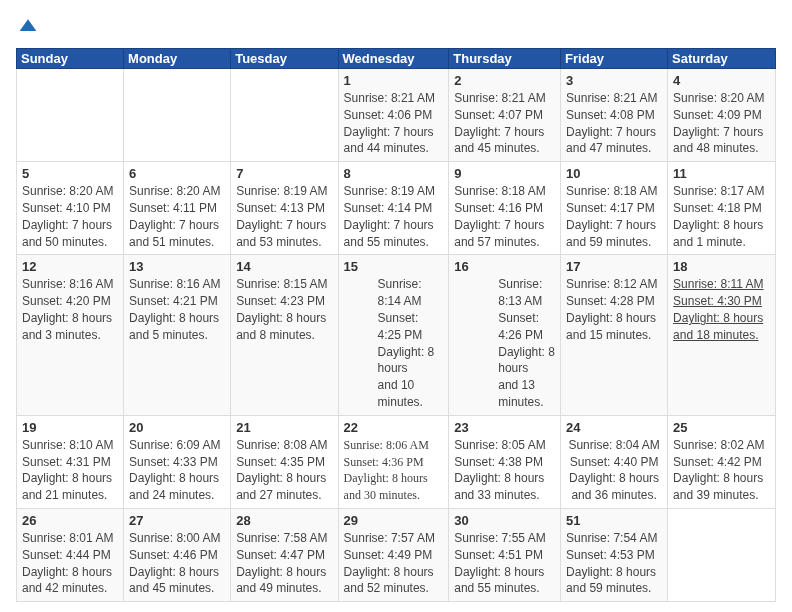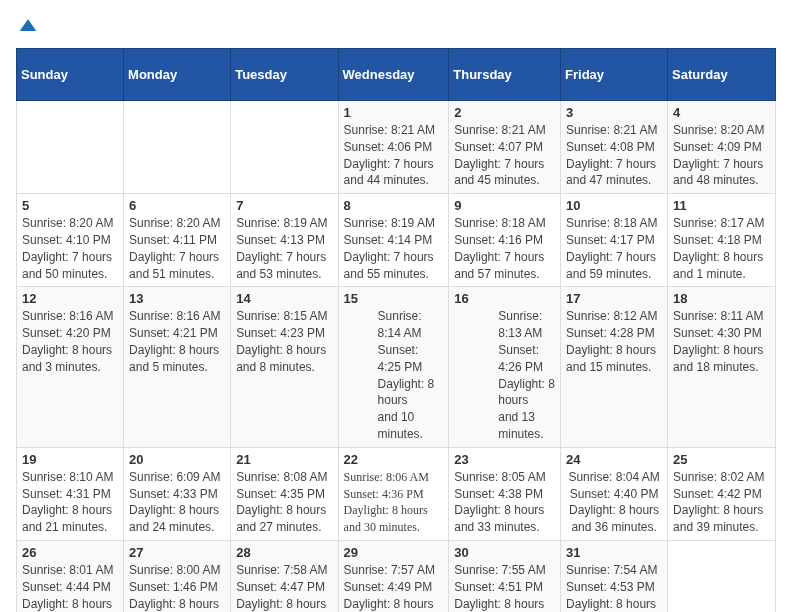--- a/index.html
+++ b/index.html
@@ -55,21 +55,21 @@
     .calendar {
       width: 100%;
       border-collapse: collapse;
       font-size: 11px;
     }
     .calendar thead tr {
       background-color: #2255a4;
       color: #fff;
     }
     .calendar thead th {
-      padding: 18px 4px;
+      padding: 2px 4px;
       text-align: left;
       font-size: 13px;
       font-weight: bold;
       border: 1px solid #1a4080;
     }
     .calendar tbody tr {
       border-bottom: 1px solid #ccc;
     }
     .calendar tbody td {
       vertical-align: top;
@@ -253,21 +253,21 @@
         </td>
         <td>
           <span class="day-num">17</span>
           <div class="day-info" style="white-space: pre-line;">Sunrise: 8:12 AM
 Sunset: 4:28 PM
 Daylight: 8 hours
 and 15 minutes.</div>
         </td>
         <td>
           <span class="day-num">18</span>
-          <div class="day-info" style="white-space: pre-line;">Sunrise: 8:11 AM
+          <div class="day-info" style="white-space: pre-line; text-decoration: underline;">Sunrise: 8:11 AM
 Sunset: 4:30 PM
 Daylight: 8 hours
 and 18 minutes.</div>
         </td>
       </tr>
       <tr>
         <td>
           <span class="day-num">19</span>
           <div class="day-info" style="white-space: pre-line;">Sunrise: 8:10 AM
 Sunset: 4:31 PM
@@ -321,21 +321,21 @@
         <td>
           <span class="day-num">26</span>
           <div class="day-info" style="white-space: pre-line;">Sunrise: 8:01 AM
 Sunset: 4:44 PM
 Daylight: 8 hours
 and 42 minutes.</div>
         </td>
         <td>
           <span class="day-num">27</span>
           <div class="day-info" style="white-space: pre-line;">Sunrise: 8:00 AM
-Sunset: 1:46 PM
+Sunset: 4:46 PM
 Daylight: 8 hours
 and 45 minutes.</div>
         </td>
         <td>
           <span class="day-num">28</span>
           <div class="day-info" style="white-space: pre-line;">Sunrise: 7:58 AM
 Sunset: 4:47 PM
 Daylight: 8 hours
 and 49 minutes.</div>
         </td>
@@ -347,21 +347,21 @@
 and 52 minutes.</div>
         </td>
         <td>
           <span class="day-num">30</span>
           <div class="day-info" style="white-space: pre-line;">Sunrise: 7:55 AM
 Sunset: 4:51 PM
 Daylight: 8 hours
 and 55 minutes.</div>
         </td>
         <td>
-          <span class="day-num">31</span>
+          <span class="day-num">51</span>
           <div class="day-info" style="white-space: pre-line;">Sunrise: 7:54 AM
 Sunset: 4:53 PM
 Daylight: 8 hours
 and 59 minutes.</div>
         </td>
         <td class="empty-cell"></td>
       </tr>
     </tbody>
 </table>
 

